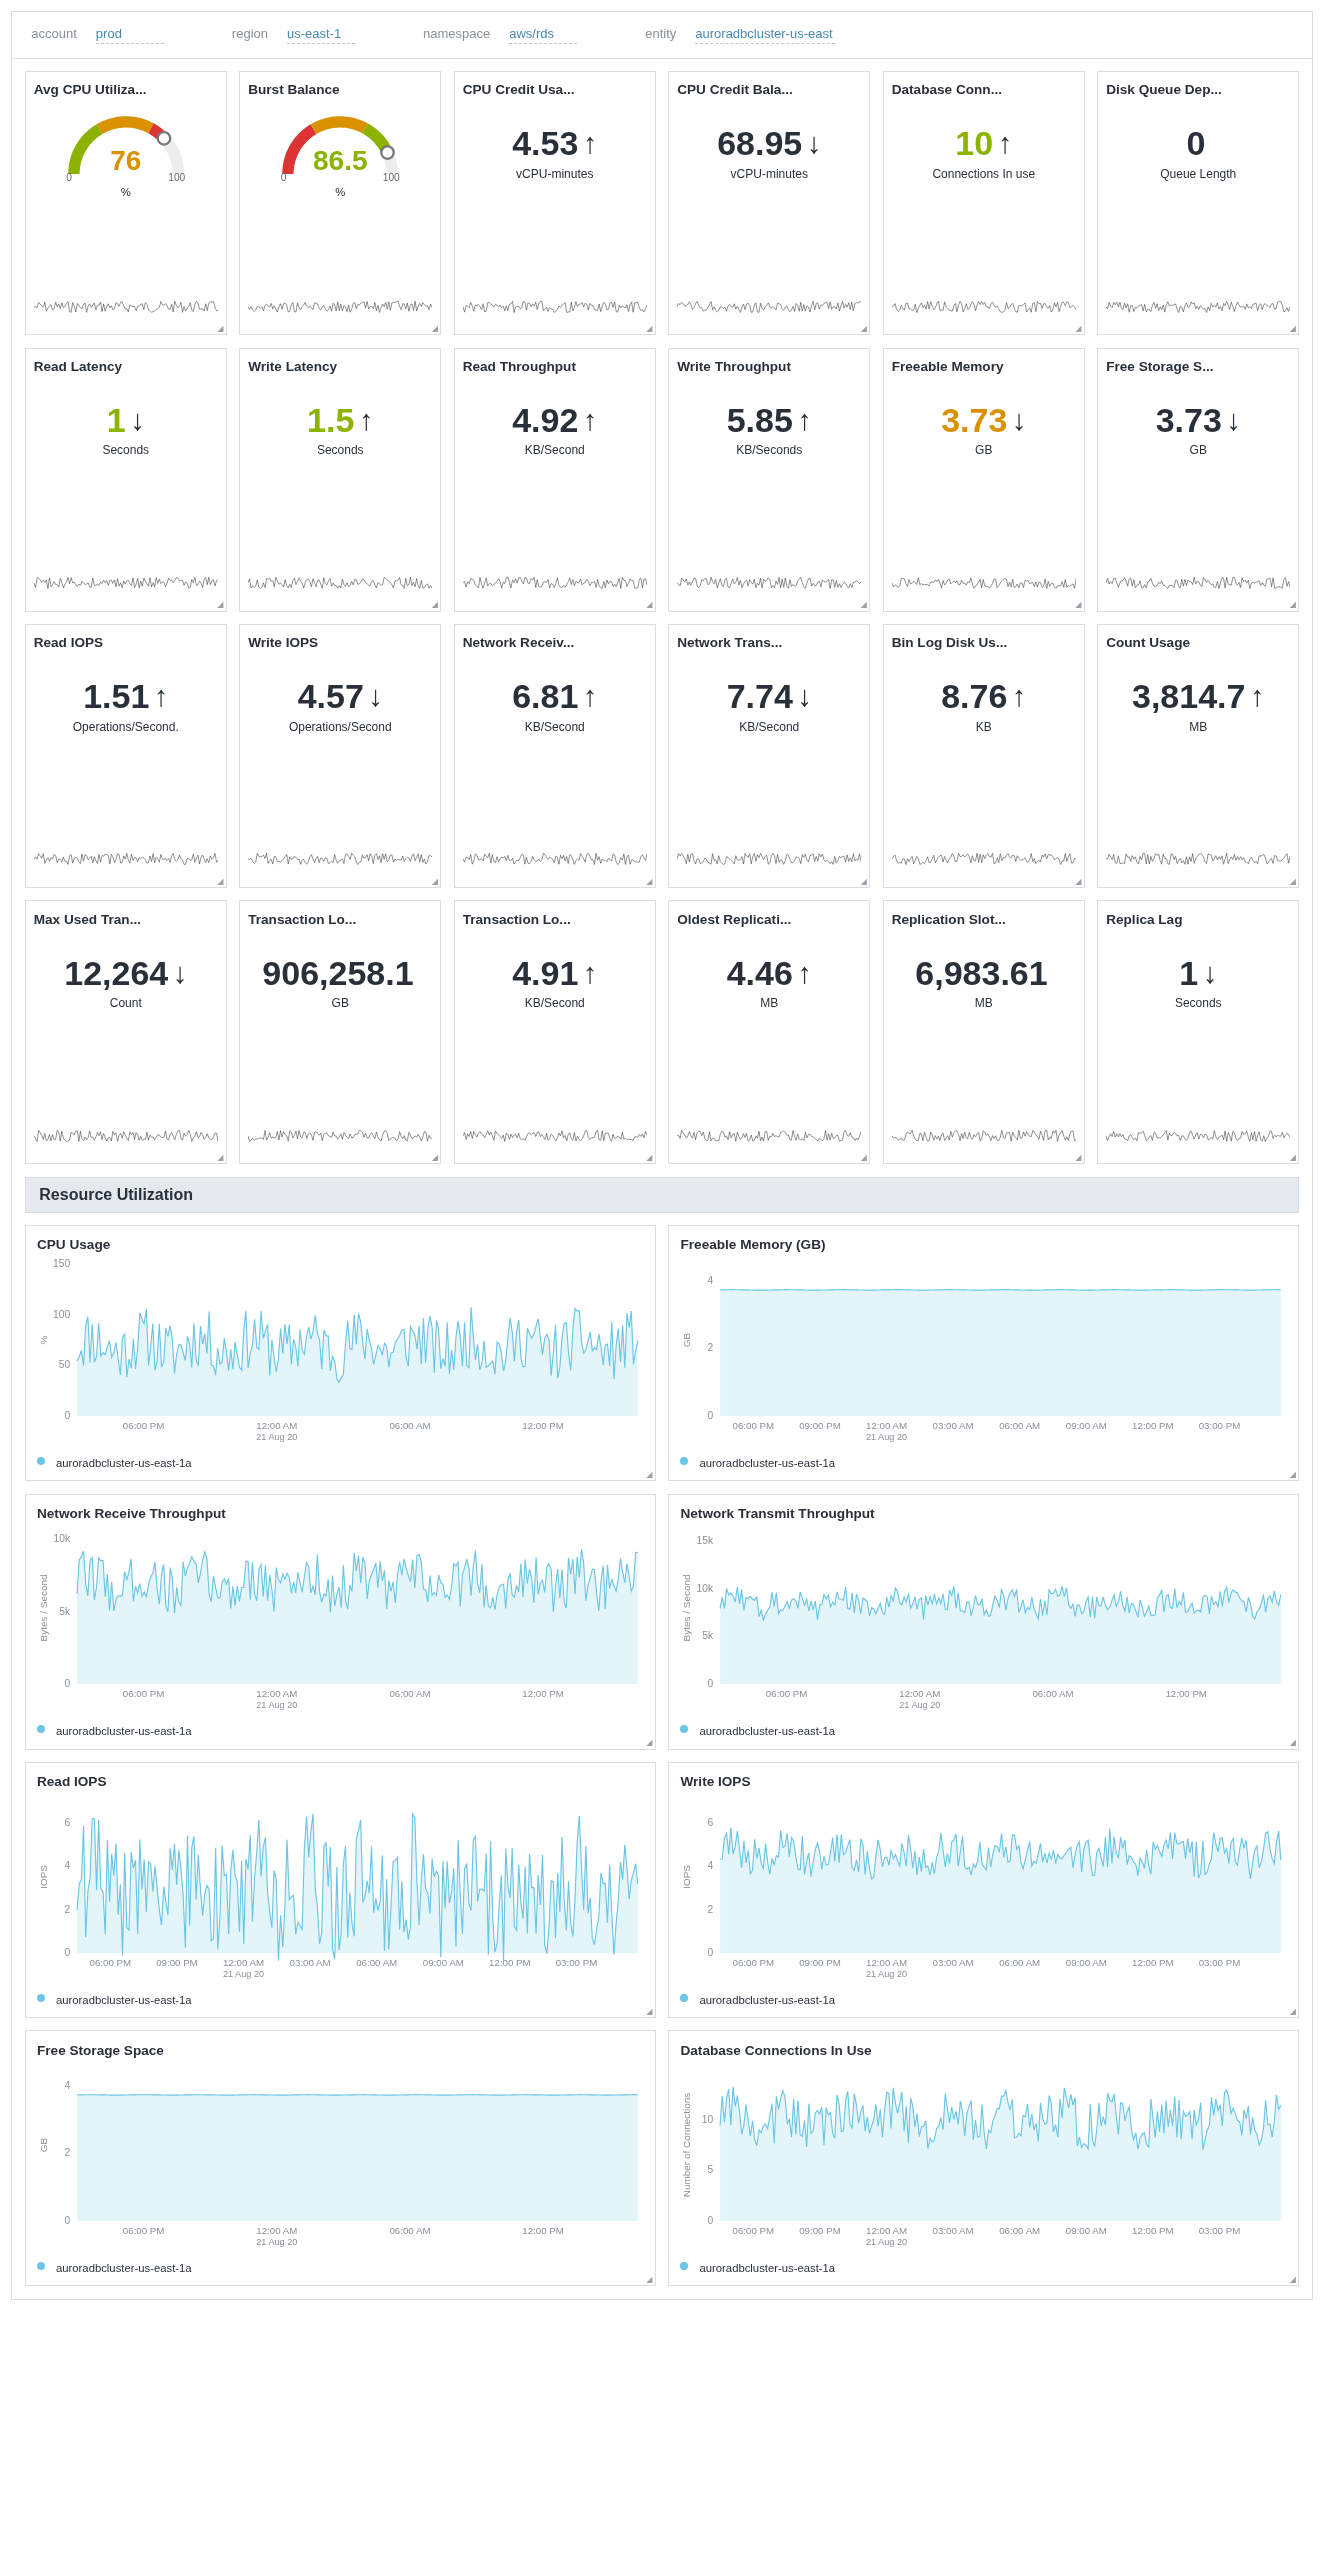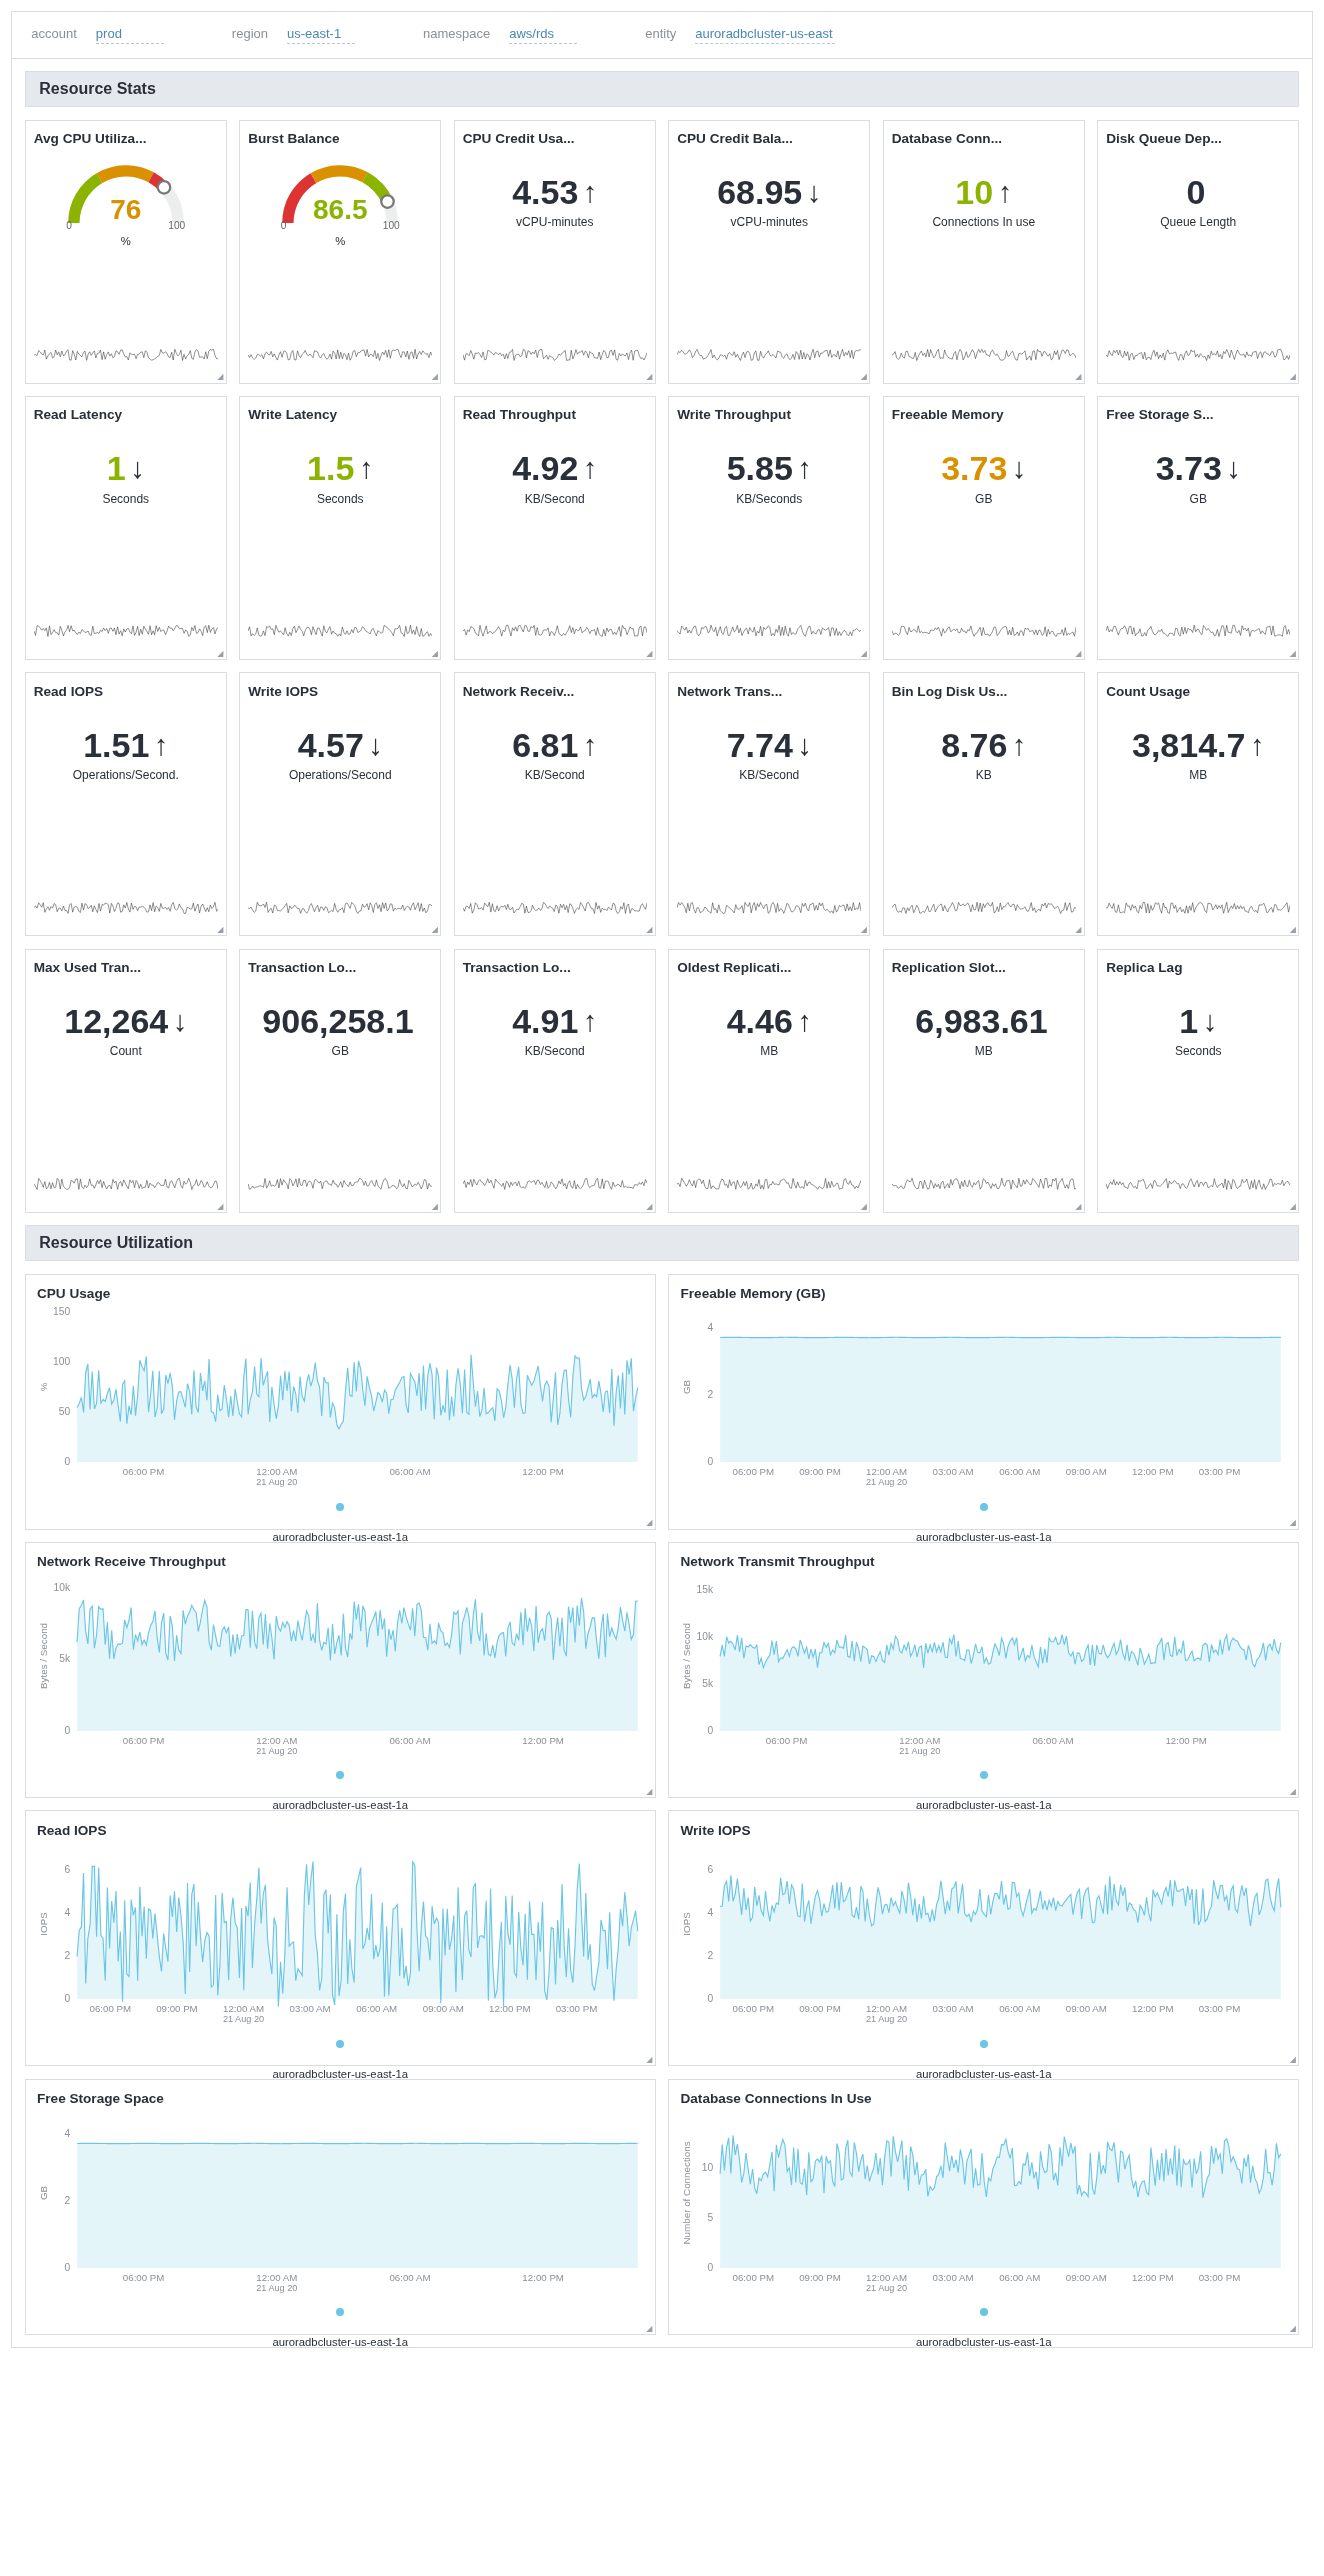--- a/index.html
+++ b/index.html
@@ -43,21 +43,21 @@
   .gauge-wrap{display:flex;flex-direction:column;align-items:center;margin-top:4.5px;}
   .gauge{width:136px;height:73px;}
   .gauge-lbl{display:flex;justify-content:space-between;width:119px;font-size:10.2px;color:#666;margin-top:-5.6px;}
   .gauge-val{font-size:28px;font-weight:bold;margin-top:-34px;}
   .gauge-unit{font-size:11.3px;margin-top:3.4px;}
   
   .ccard{border:0.6px solid var(--border);background:var(--panel);padding:11.3px;position:relative;height:256px;display:flex;flex-direction:column;}
   .ccard-title{font-size:13.6px;font-weight:bold;margin-bottom:5.6px;}
   .plot{flex:1;position:relative;}
   .plot svg{width:100%;height:100%;}
-  .legend{display:flex;align-items:center;gap:20px;font-size:11.3px;color:var(--text);margin-top:5.6px;flex-direction:column;}
+  .legend{display:flex;gap:11px;font-size:11.3px;color:var(--text);margin-top:5.6px;}
   .legend .dot{width:8px;height:8px;border-radius:50%;background:var(--cyan);}
 </style>
 </head>
 <body>
 
 <div class="page">
 
   <div class="filterbar">
     <div class="filt">
       <span class="flab">account</span>
@@ -71,21 +71,20 @@
       <span class="flab">namespace</span>
       <span class="fval">aws/rds</span>
     </div>
     <div class="filt">
       <span class="flab">entity</span>
       <span class="fval">auroradbcluster-us-east</span>
     </div>
   </div>
 
   <div class="section">
-    <div class="section-head">Resource Stats</div>
     <div class="grid6" id="stats-grid">
         <div class="card">
           <div class="card-title">Avg CPU Utiliza...</div>
           <div class="gauge-wrap">
       <div class="gauge"><svg viewBox="0 0 240 140">
                 <path d="M28 119.99999999999999 A92 92 0 1 1 212 120" stroke="#eceded" stroke-width="20" fill="none"></path>
                 <path d="M28 119.99999999999999 A92 92 0 0 1 73.16818975096588 40.81173351563716" stroke="#8bb300" stroke-width="20" fill="none"></path>
                 <path d="M73.16818975096588 40.81173351563716 A92 92 0 0 1 164.32133801735785 39.379785435964564" stroke="#d99100" stroke-width="20" fill="none"></path>
                 <path d="M164.32133801735785 39.379785435964564 A92 92 0 0 1 187.06511372276987 57.02166625456063" stroke="#d33" stroke-width="20" fill="none"></path>
                 <circle cx="187.06511372276987" cy="57.02166625456063" r="11" fill="#fff" stroke="#777" stroke-width="4"></circle>

